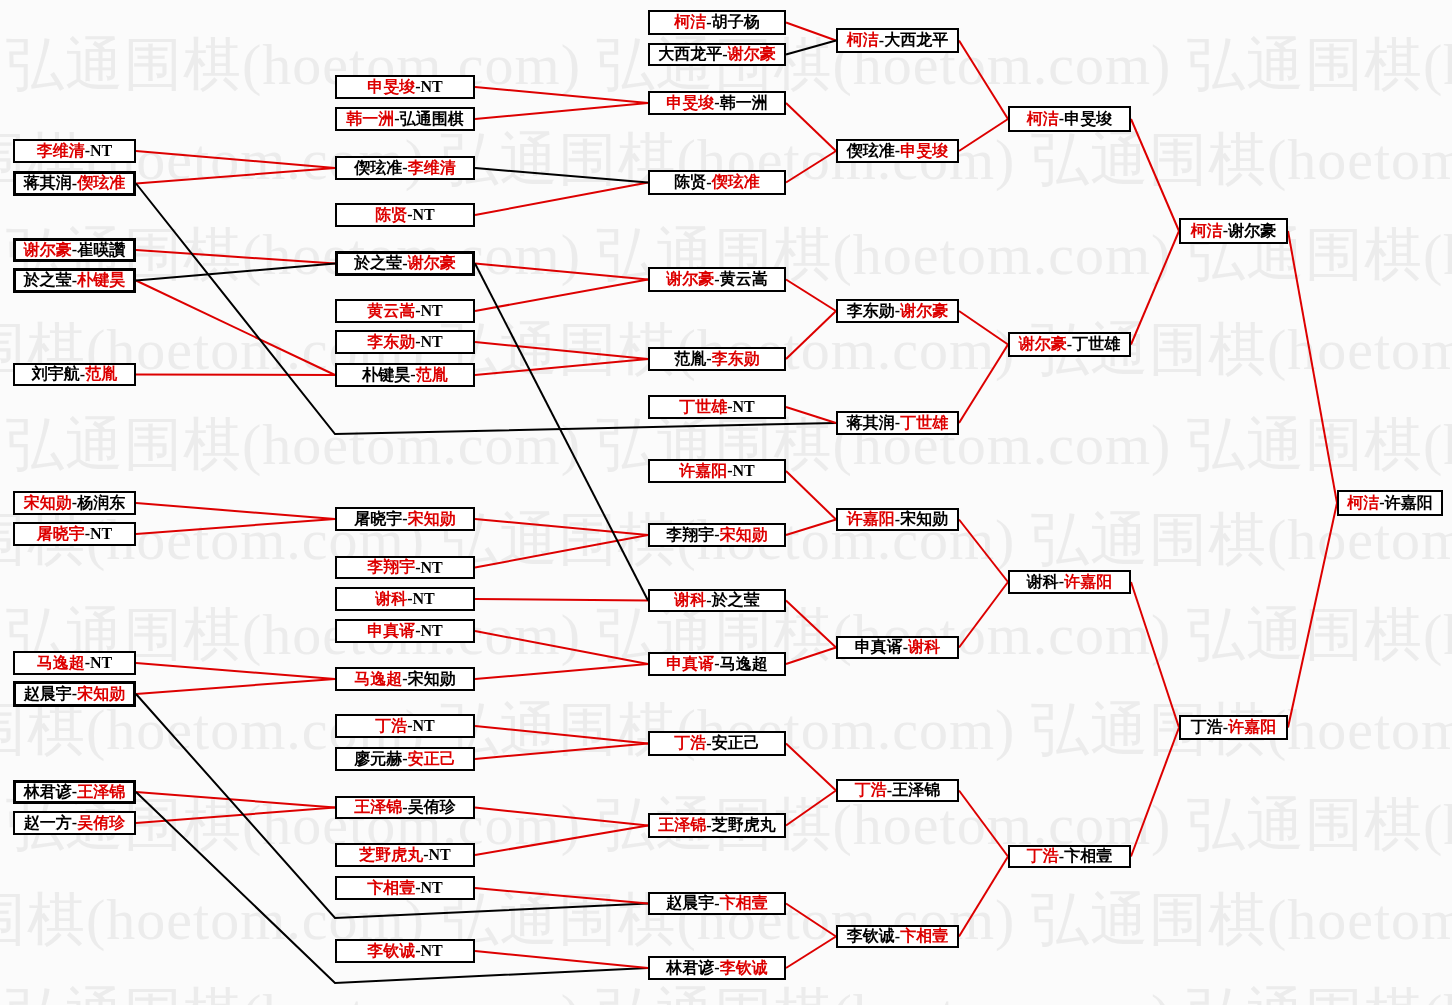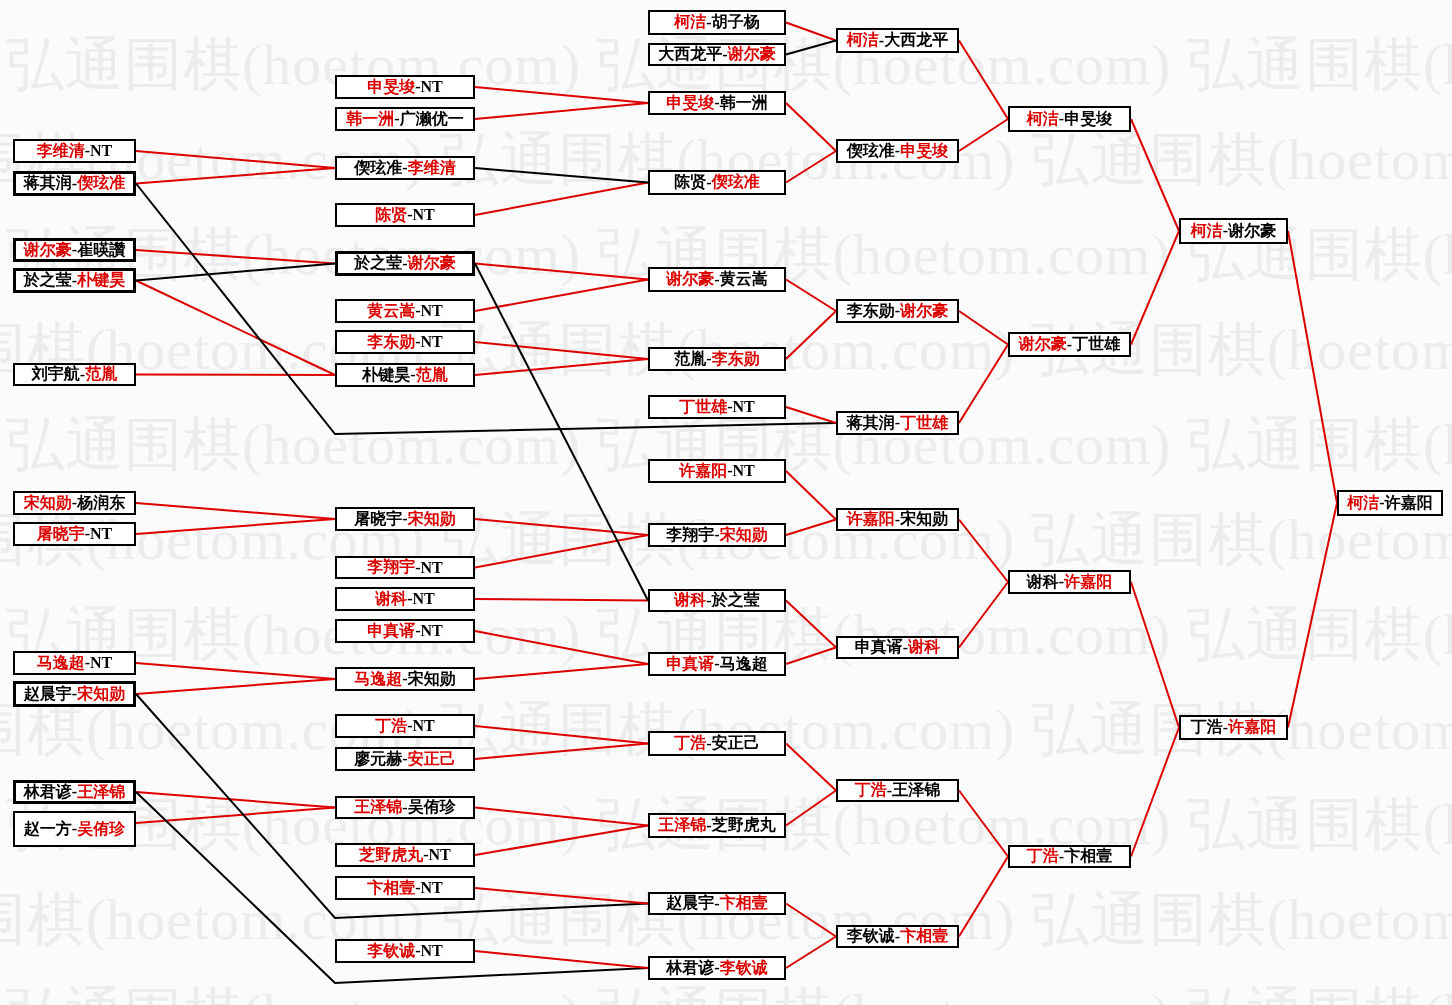--- a/index.html
+++ b/index.html
@@ -153,34 +153,34 @@
     <div class="match thick" style="left: 13px; top: 681px; width: 123px; height: 26px; border-color: rgb(0, 0, 0); background: rgb(255, 255, 255);">
       <span style="color: rgb(0, 0, 0);">赵晨宇</span>
       <span style="color: rgb(0, 0, 0);">-</span>
       <span style="color: rgb(221, 0, 0);">宋知勋</span>
     </div>
     <div class="match thick" style="left: 13px; top: 780px; width: 123px; height: 24px; border-color: rgb(0, 0, 0); background: rgb(255, 255, 255);">
       <span style="color: rgb(0, 0, 0);">林君谚</span>
       <span style="color: rgb(0, 0, 0);">-</span>
       <span style="color: rgb(221, 0, 0);">王泽锦</span>
     </div>
-    <div class="match" style="left: 13px; top: 811px; width: 123px; height: 36px; border-color: rgb(0, 0, 0); background: rgb(255, 255, 255);">
+    <div class="match" style="left: 13px; top: 811px; width: 123px; height: 24px; border-color: rgb(0, 0, 0); background: rgb(255, 255, 255);">
       <span style="color: rgb(0, 0, 0);">赵一方</span>
       <span style="color: rgb(0, 0, 0);">-</span>
       <span style="color: rgb(221, 0, 0);">吴侑珍</span>
     </div>
     <div class="match" style="left: 335px; top: 75px; width: 140px; height: 24px; border-color: rgb(0, 0, 0); background: rgb(255, 255, 255);">
       <span style="color: rgb(221, 0, 0);">申旻埈</span>
       <span style="color: rgb(0, 0, 0);">-</span>
       <span style="color: rgb(0, 0, 0);">NT</span>
     </div>
     <div class="match" style="left: 335px; top: 107px; width: 140px; height: 24px; border-color: rgb(0, 0, 0); background: rgb(255, 255, 255);">
       <span style="color: rgb(221, 0, 0);">韩一洲</span>
       <span style="color: rgb(0, 0, 0);">-</span>
-      <span style="color: rgb(0, 0, 0);">广濑优一</span>
+      <span style="color: rgb(0, 0, 0);">弘通围棋</span>
     </div>
     <div class="match" style="left: 335px; top: 156px; width: 140px; height: 24px; border-color: rgb(0, 0, 0); background: rgb(255, 255, 255);">
       <span style="color: rgb(0, 0, 0);">偰玹准</span>
       <span style="color: rgb(0, 0, 0);">-</span>
       <span style="color: rgb(221, 0, 0);">李维清</span>
     </div>
     <div class="match" style="left: 335px; top: 203px; width: 140px; height: 24px; border-color: rgb(0, 0, 0); background: rgb(255, 255, 255);">
       <span style="color: rgb(221, 0, 0);">陈贤</span>
       <span style="color: rgb(0, 0, 0);">-</span>
       <span style="color: rgb(0, 0, 0);">NT</span>

